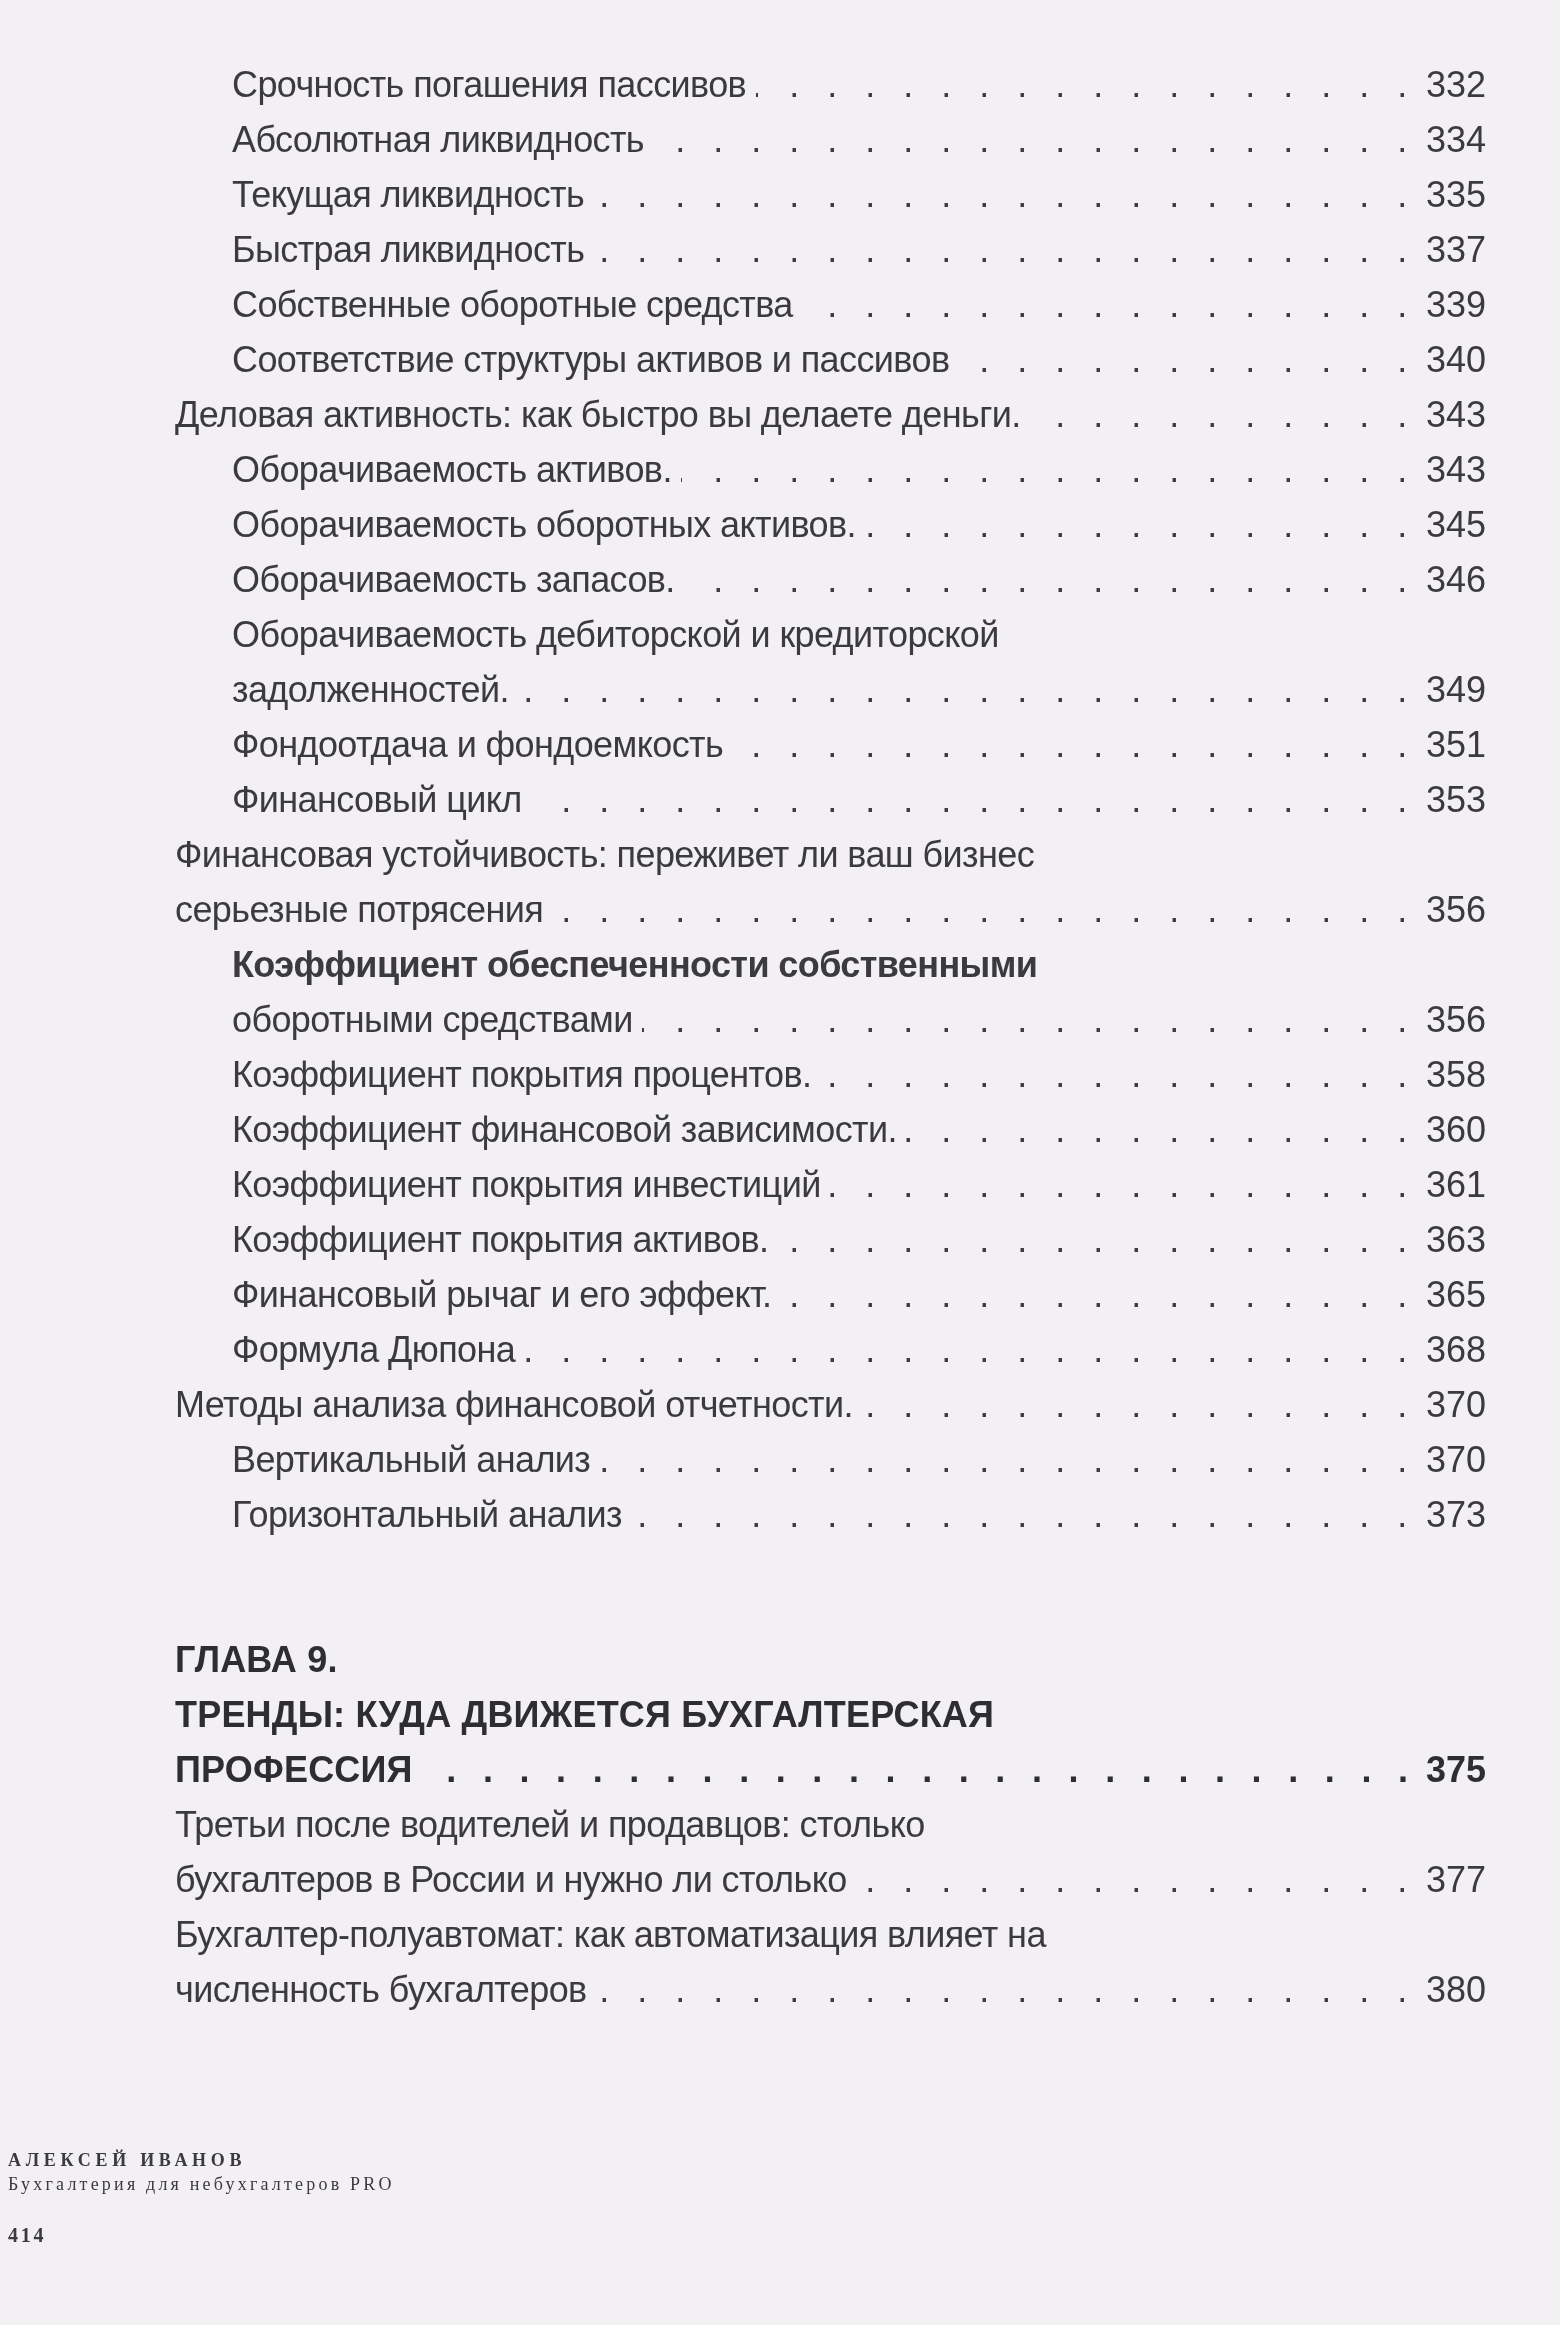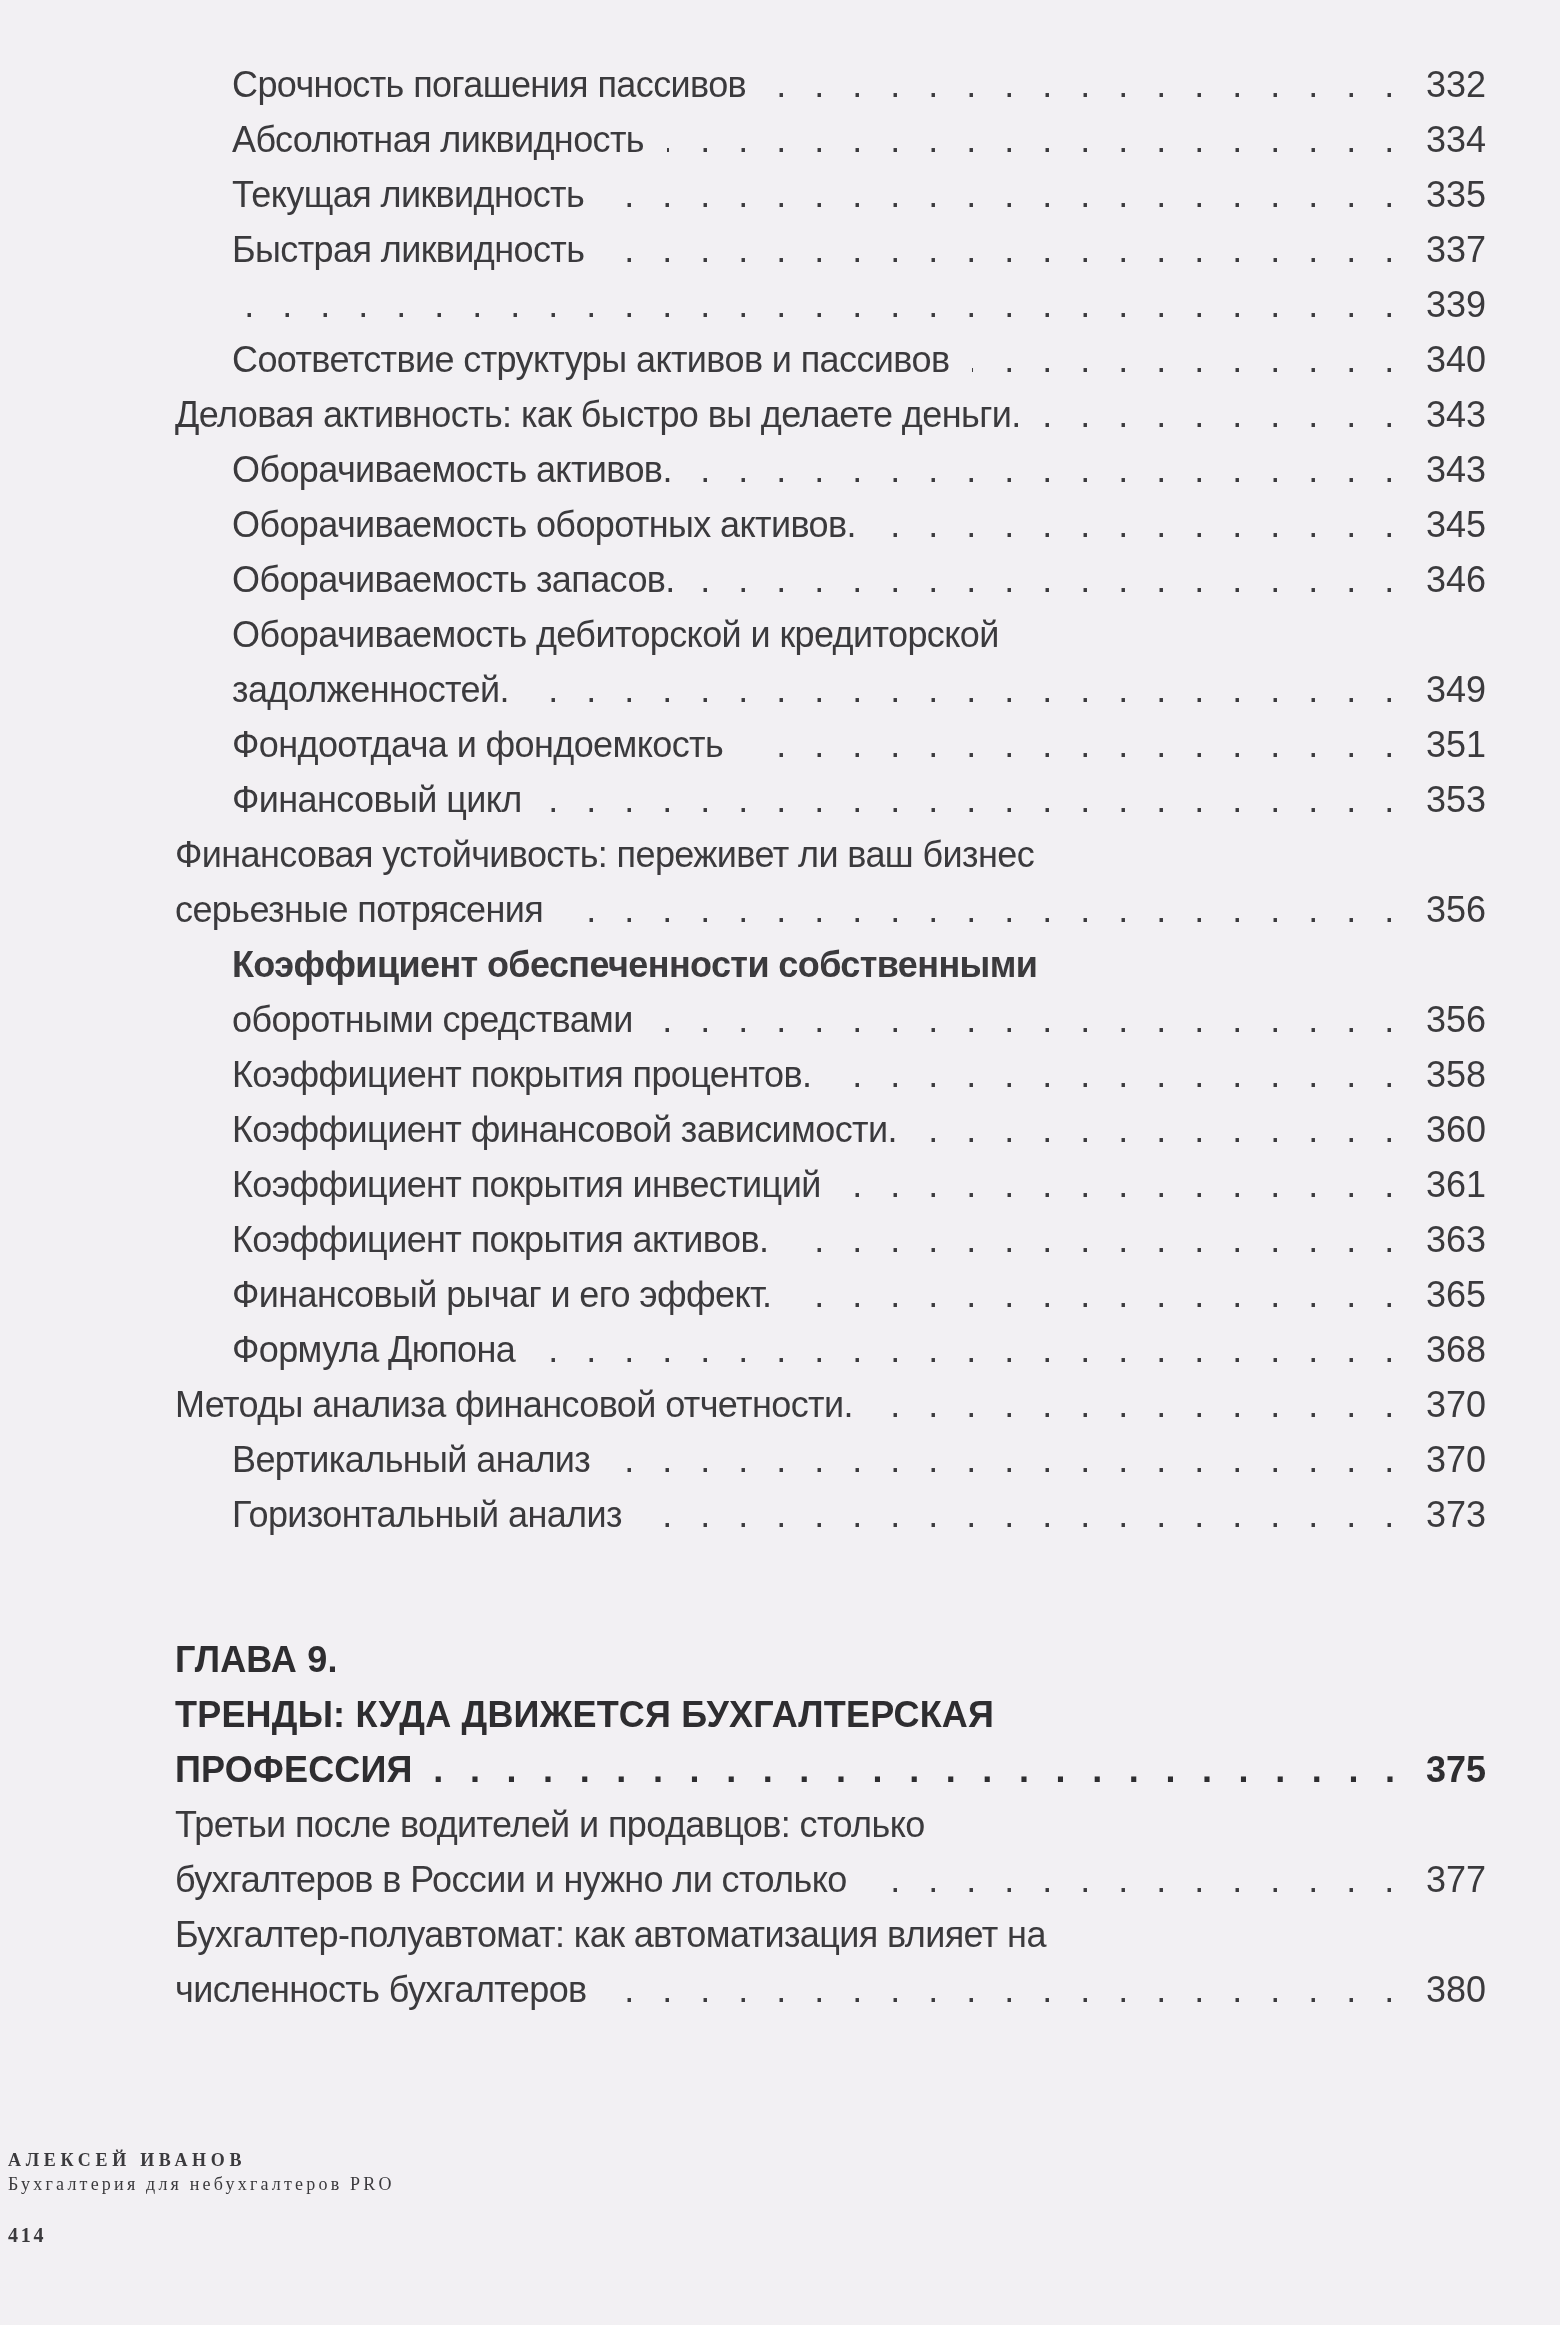--- a/index.html
+++ b/index.html
@@ -17,21 +17,20 @@
     top: 57px;
     width: 1311px;
   }
   .entry {
     position: relative;
     display: flex;
     align-items: flex-end;
     font-size: 36px;
     line-height: 55px;
     letter-spacing: -0.6px;
-    gap: 13px;
   }
   .entry.sub { padding-left: 57px; }
   .entry .text {
     white-space: nowrap;
     flex: 0 0 auto;
   }
   .entry .dots {
     flex: 1 1 auto;
     overflow: hidden;
     white-space: nowrap;
@@ -120,20 +119,21 @@
       </div>
       <div class="multiline sub-wrap">
         <div class="entry sub">
           <span class="text">Быстрая ликвидность</span>
           <span class="dots">. . . . . . . . . . . . . . . . . . . . . . . . . . . . . . . . . . . . . . . . . . . . . . . . . . . . . . . . . . . . . . . . . . . . . . . . . . . .</span>
           <span class="page">337</span>
         </div>
       </div>
       <div class="multiline sub-wrap">
         <div class="entry sub">
+          <span class="text">Собственные оборотные средства</span>
           <span class="dots">. . . . . . . . . . . . . . . . . . . . . . . . . . . . . . . . . . . . . . . . . . . . . . . . . . . . . . . . . . . . . . . . . . . . . . . . . . . .</span>
           <span class="page">339</span>
         </div>
       </div>
       <div class="multiline sub-wrap">
         <div class="entry sub">
           <span class="text">Соответствие структуры активов и пассивов</span>
           <span class="dots">. . . . . . . . . . . . . . . . . . . . . . . . . . . . . . . . . . . . . . . . . . . . . . . . . . . . . . . . . . . . . . . . . . . . . . . . . . . .</span>
           <span class="page">340</span>
         </div>

